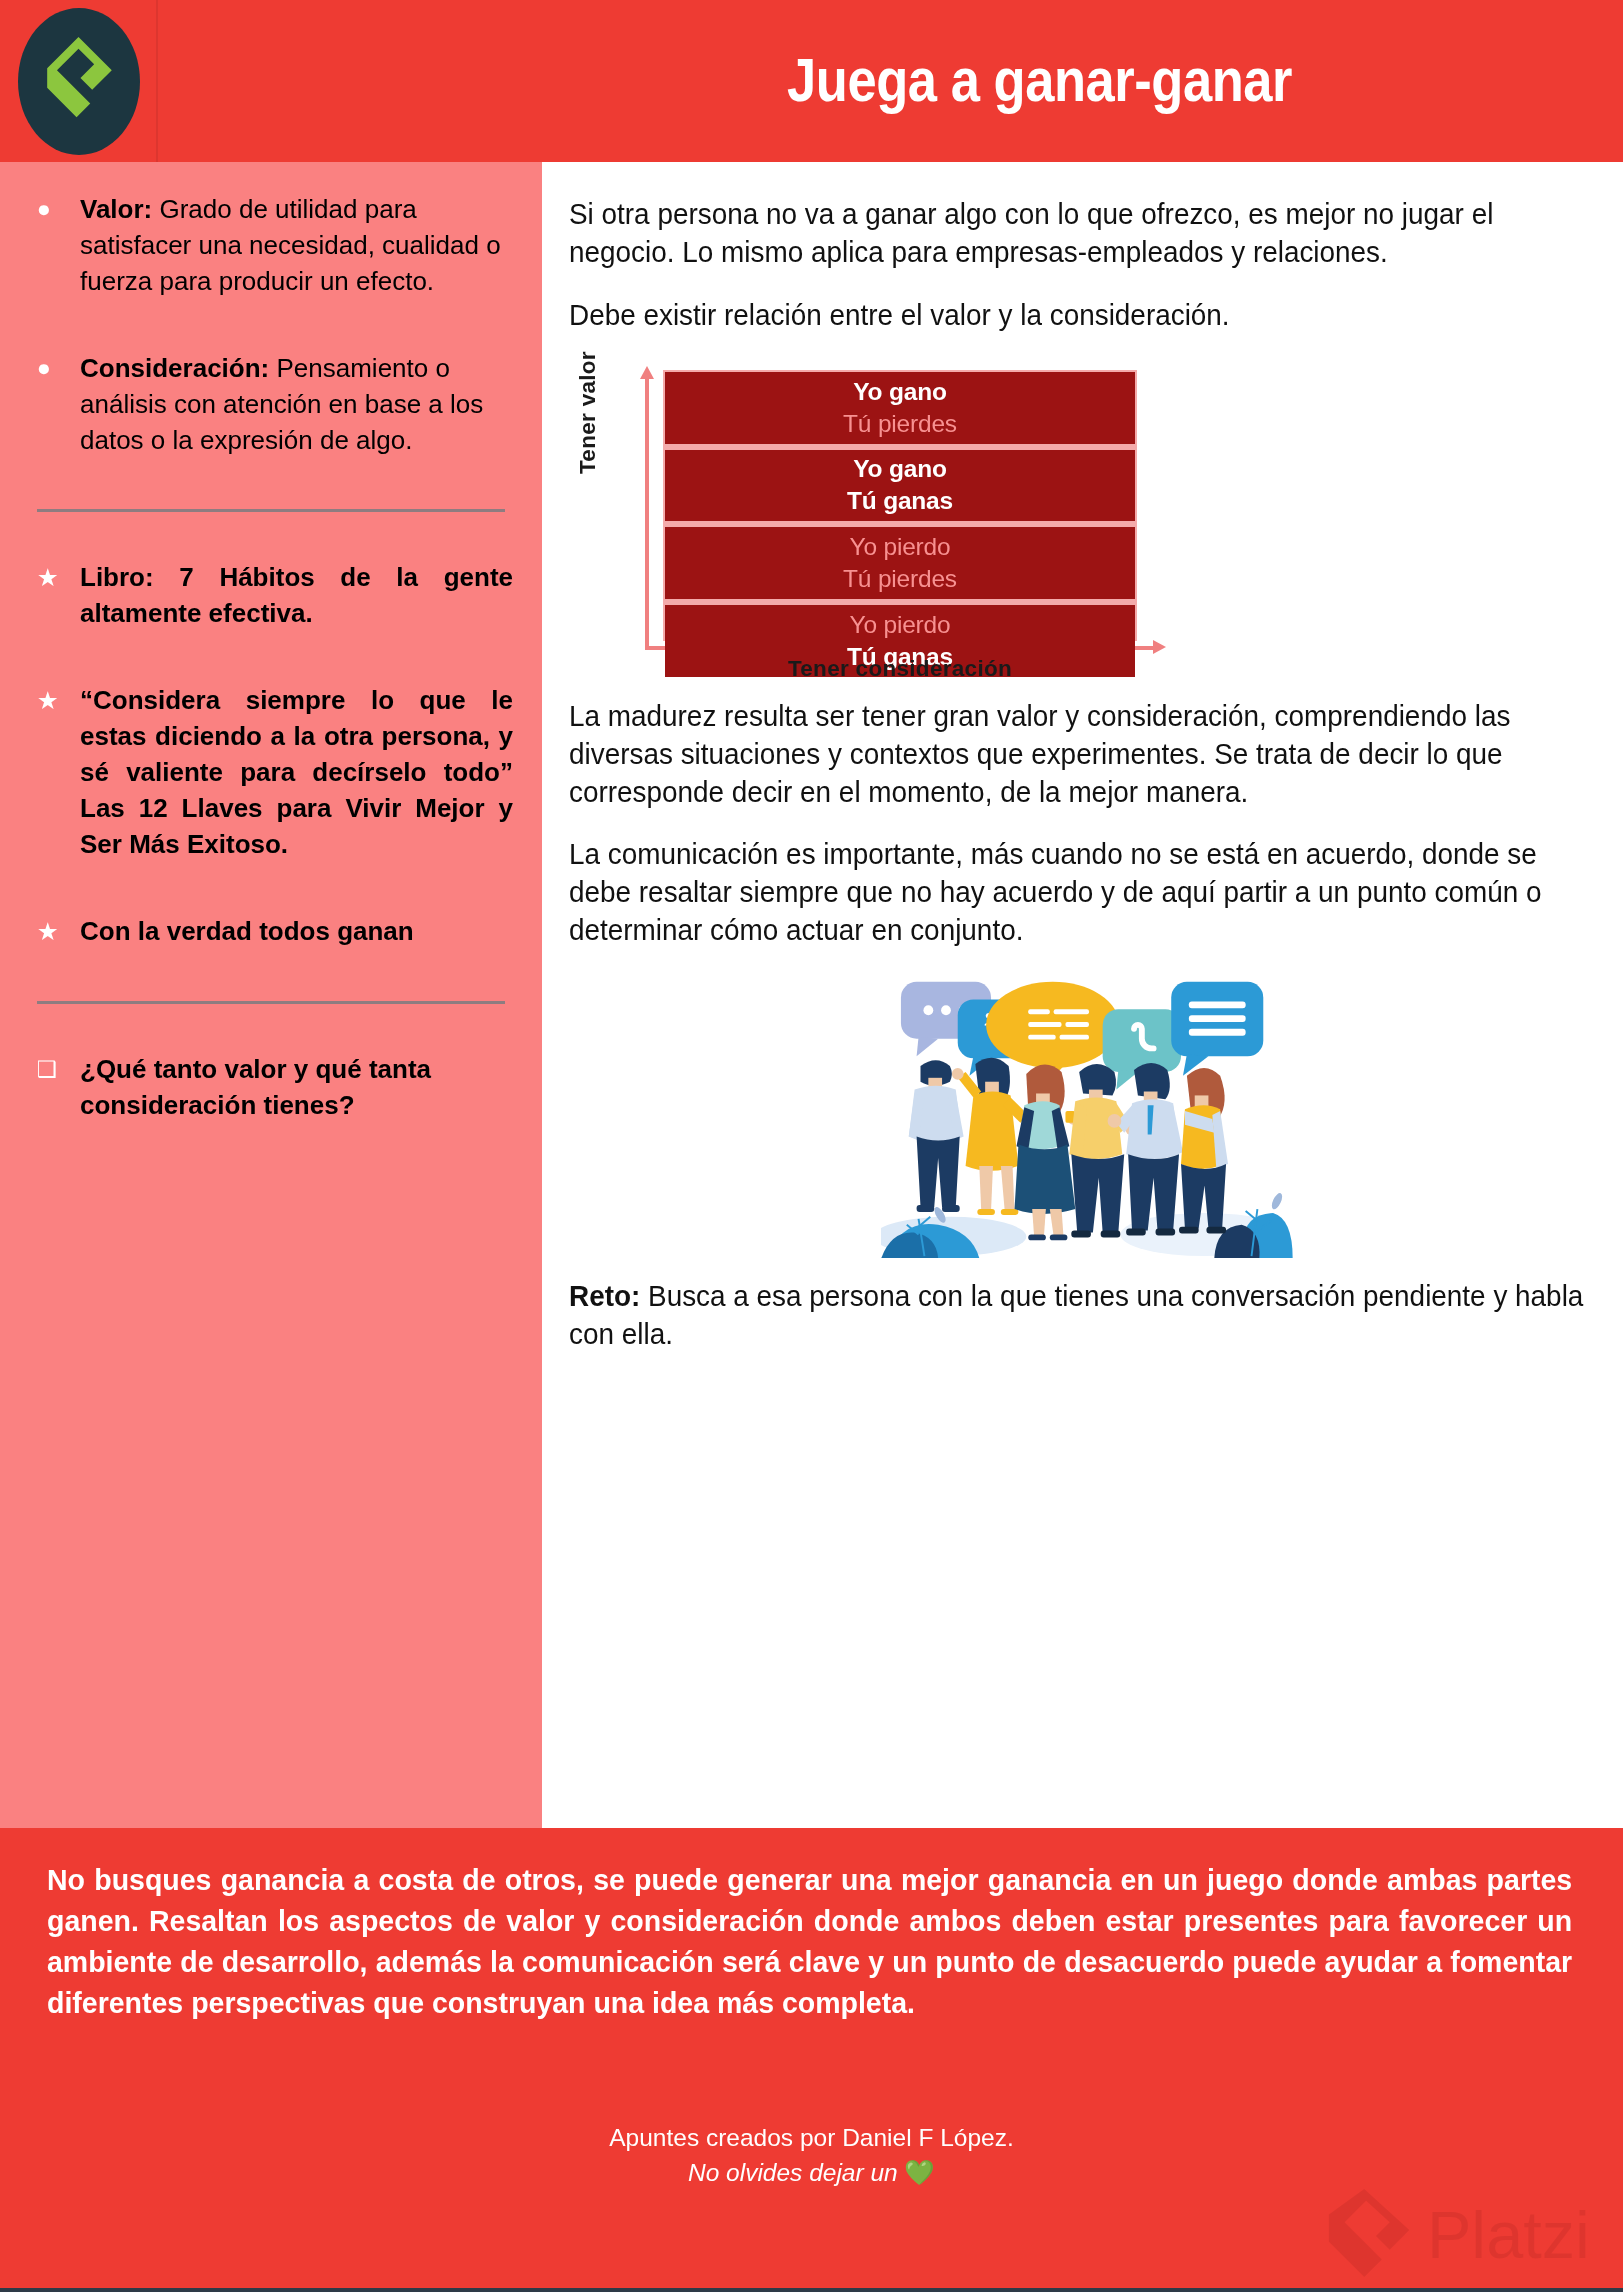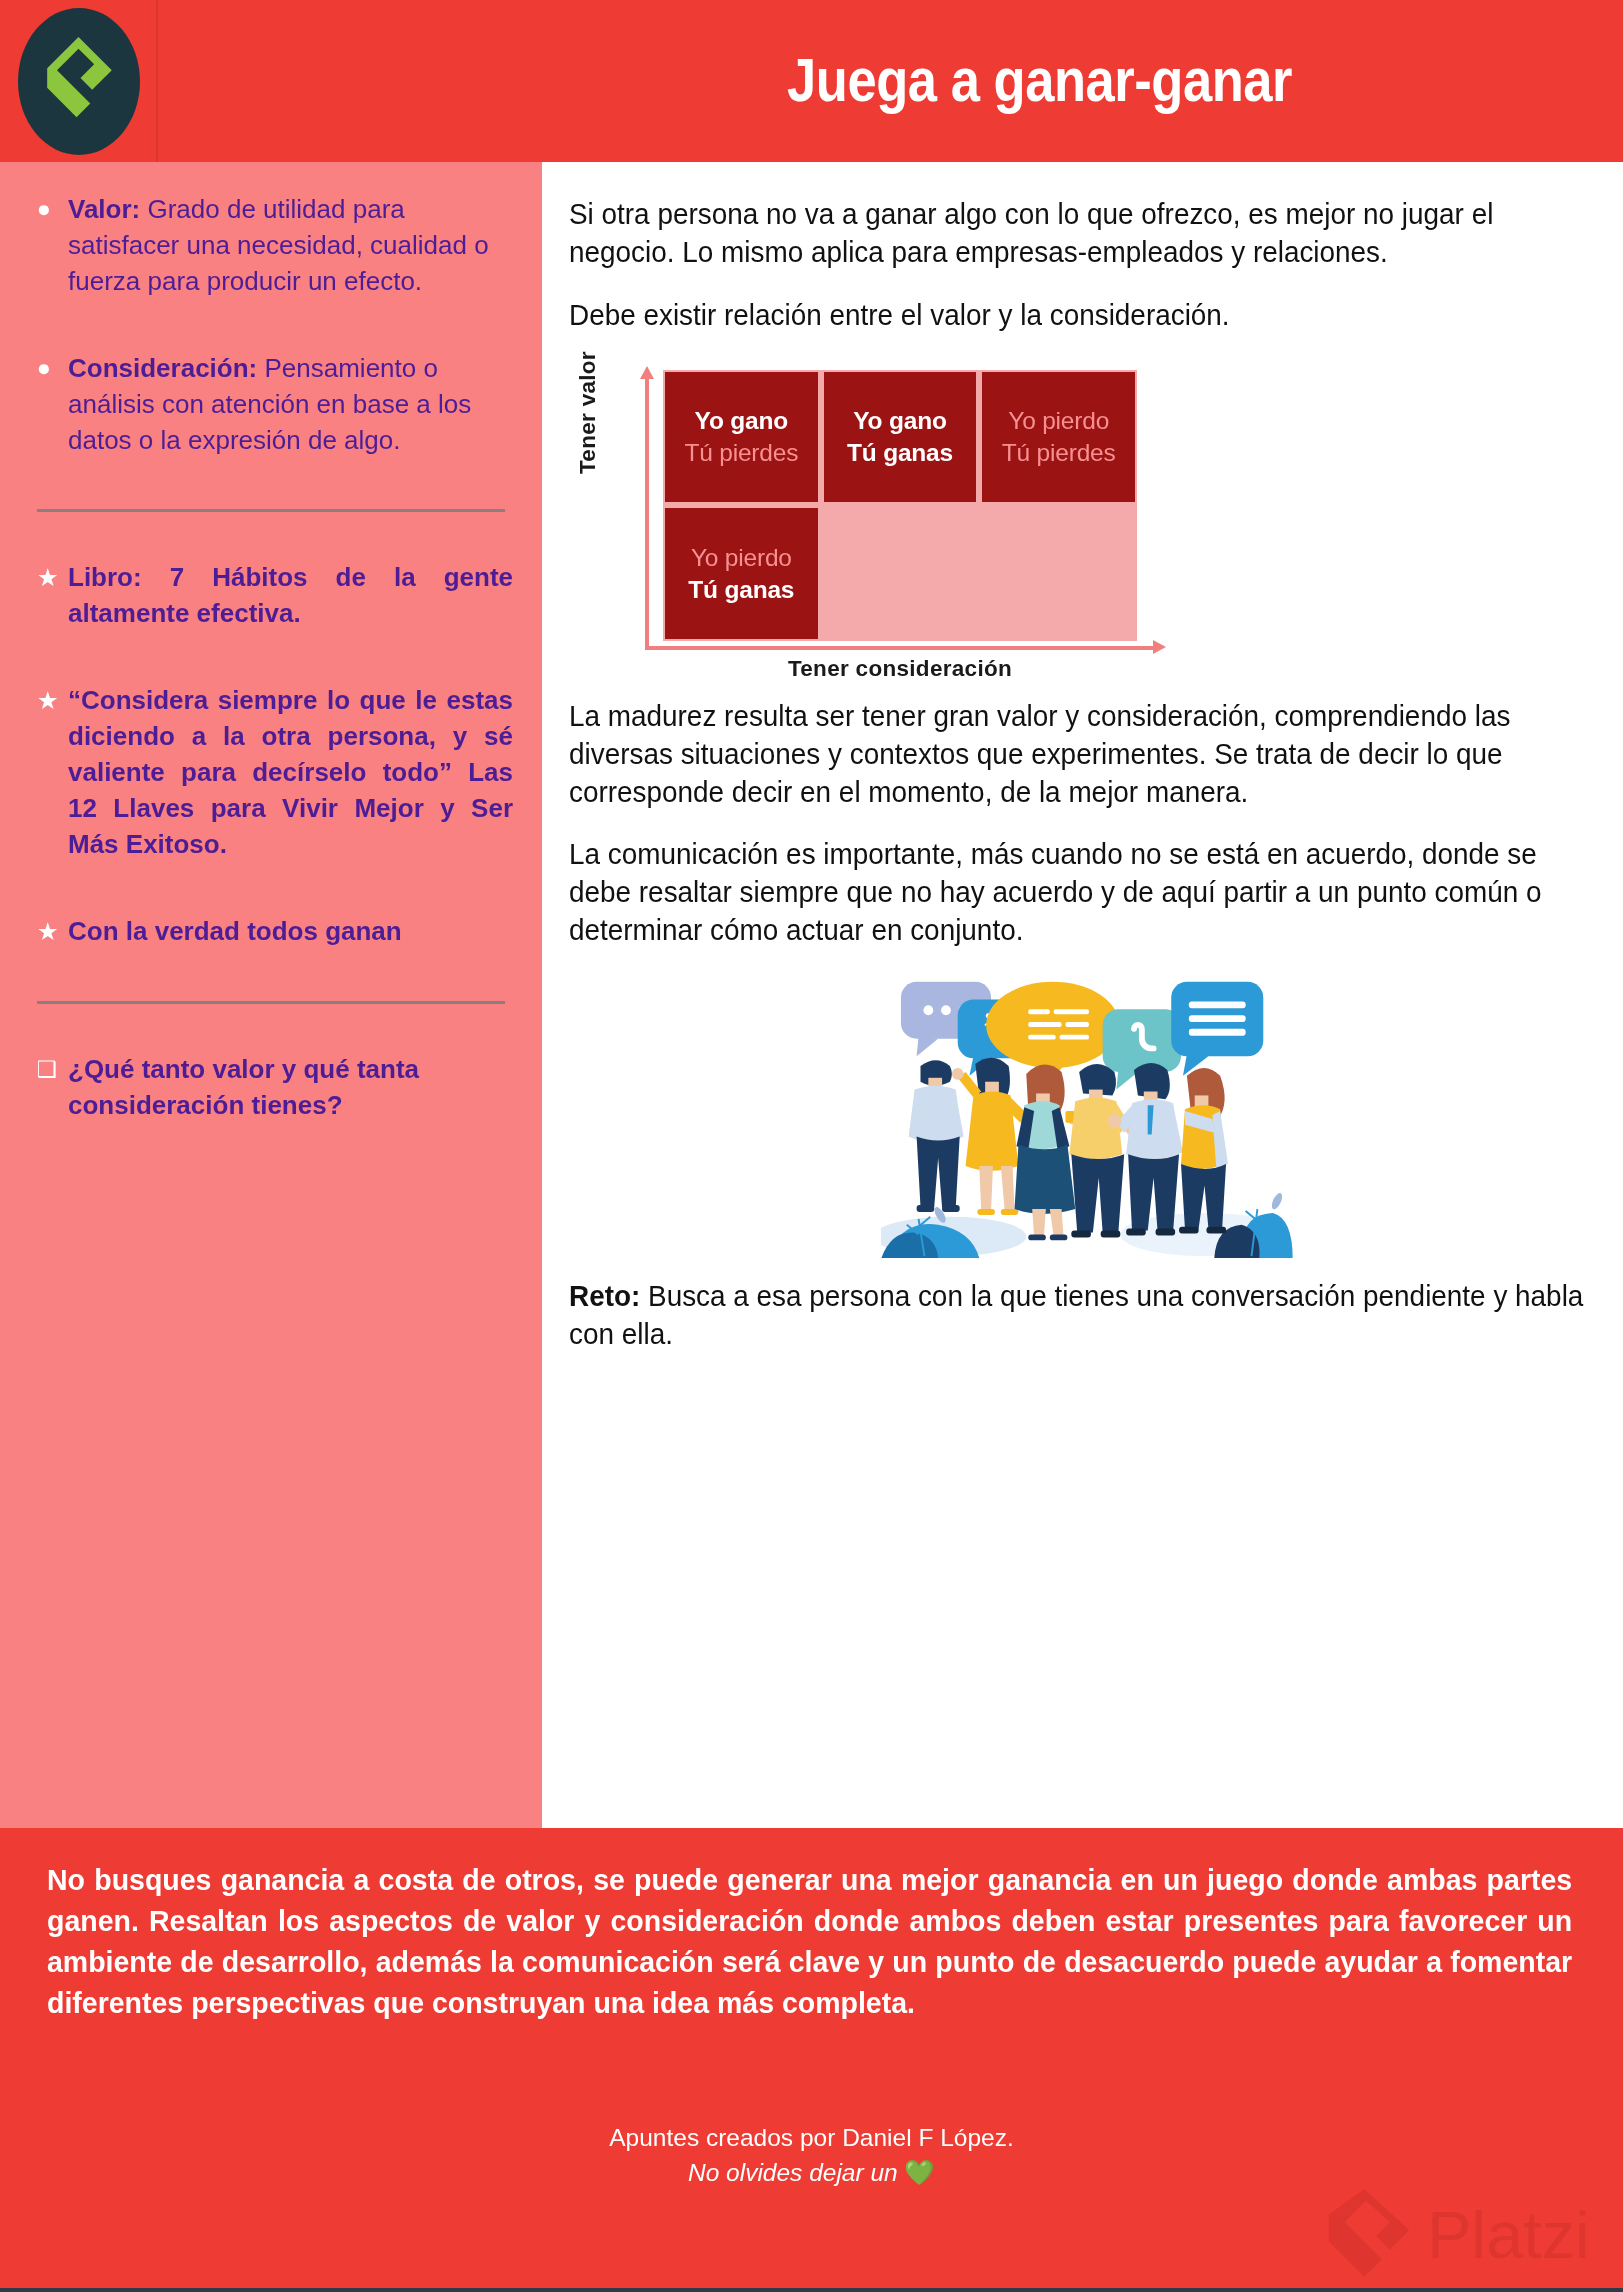--- a/index.html
+++ b/index.html
@@ -96,23 +96,24 @@
     font-size: 23.5px;
     line-height: 37px;
     text-align: left;
     padding-left: 7.8px;
     box-sizing: border-box;
   }
   .side-bullet.star { font-size: 24.5px; }
   .side-bullet.box  { font-size: 22.5px; }
   .side-text {
     flex: 1;
-    color: #4c1d95;
+    color: #000000;
     font-size: 26px;
     line-height: 36px;
+    margin-left: 12px;
   }
   .side-text.reg { font-weight: normal; }
   .side-text.bold { font-weight: bold; }
   .side-text.just { text-align: justify; }
   .side-text b { font-weight: bold; }
   .side-sep {
     height: 2.9px;
     background: #8E7C80;
     margin: 11.8px 7.8px 47px 7.8px;
   }
@@ -182,21 +183,21 @@
     width: 0; height: 0;
     border-top: 7.8px solid transparent;
     border-bottom: 7.8px solid transparent;
     border-left: 13.7px solid #F08080;
   }
   .matrix-grid {
     position: absolute;
     left: 94px; top: 11.8px;
     width: 474px; height: 271px;
     display: grid;
-    grid-template-columns: 1fr 1fr 1fr;
+    grid-template-columns: 1fr;
     grid-template-rows: 1fr 1fr;
     background: #F4AAAA;
     gap: 6px;
     border: 2px solid #F4AAAA;
     box-sizing: border-box;
   }
   .quad {
     background: #9C1313;
     display: flex;
     flex-direction: column;

